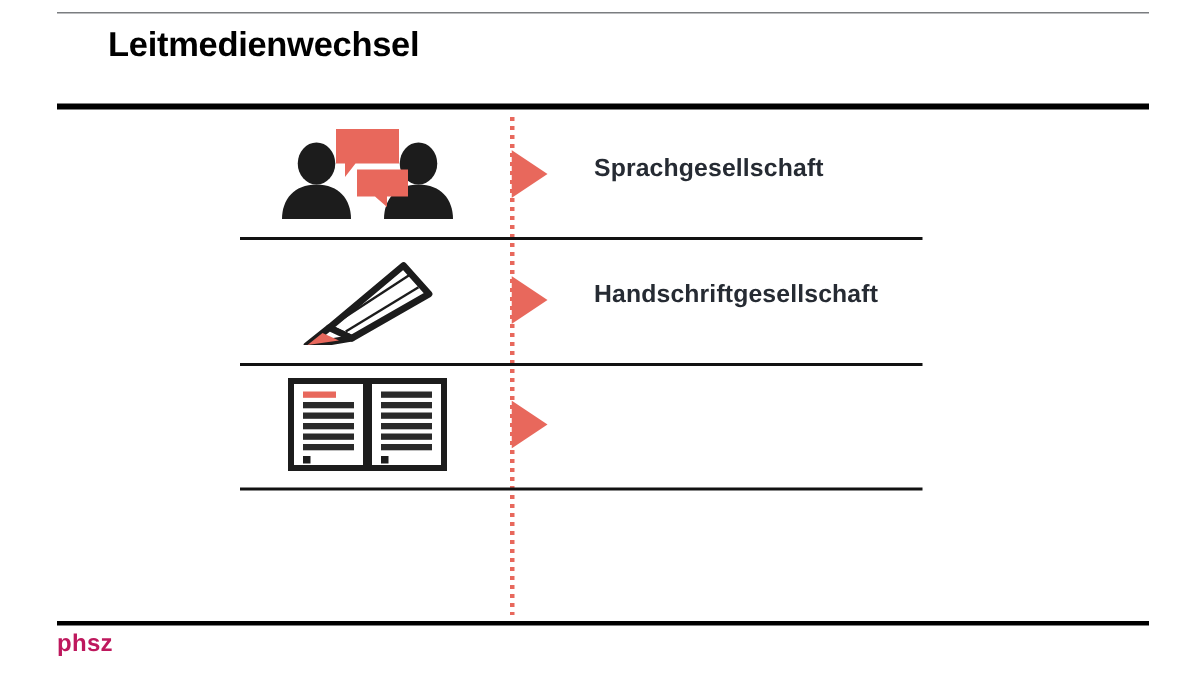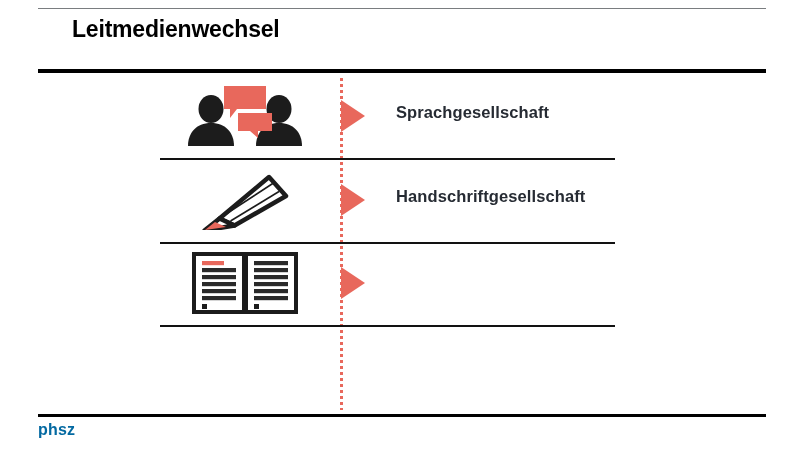--- a/index.html
+++ b/index.html
@@ -59,21 +59,21 @@
     width: 728px;
     height: 3px;
     background: #000000;
   }
   .footer-logo {
     position: absolute;
     left: 38px;
     top: 421px;
     font-size: 16px;
     font-weight: bold;
-    color: #0369a1;
+    color: #be185d;
     letter-spacing: 0.2px;
   }
 
   
   .content {
     position: absolute;
     left: 0;
     top: 76px;
     width: 800px;
     height: 336px;

